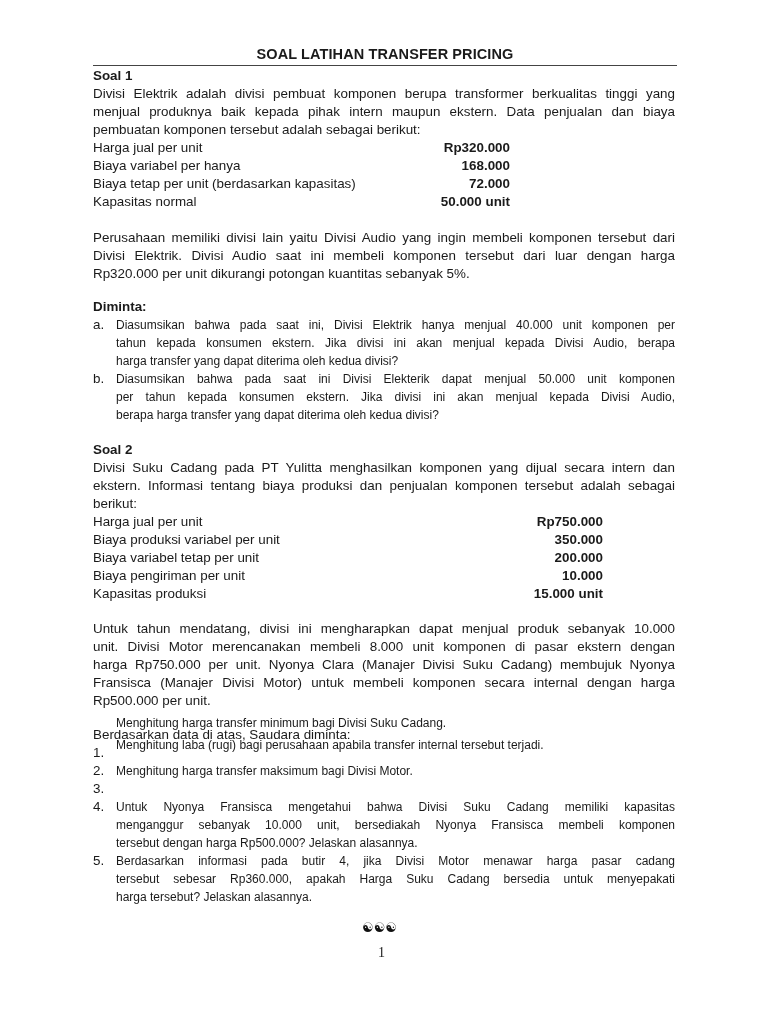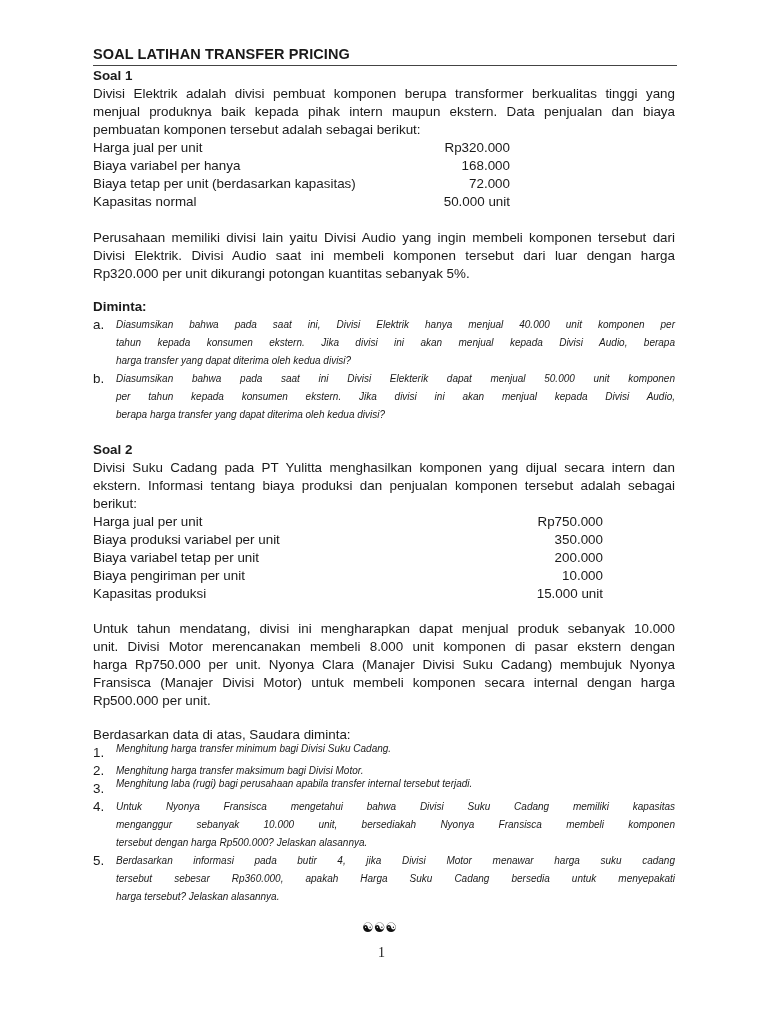--- a/index.html
+++ b/index.html
@@ -3,32 +3,32 @@
 <meta charset="utf-8">
 <style>
   html, body { margin: 0; padding: 0; }
   body {
     width: 768px; height: 1024px; background: #ffffff; position: relative;
     font-family: "Liberation Sans", "DejaVu Sans", sans-serif; color: #1a1a1a;
     overflow: hidden;
   }
   .page { position: absolute; left: 93px; top: 0; width: 584px; }
   .title {
-    position: absolute; top: 46px; left: 0; width: 584px; 
+    position: absolute; top: 46px; left: 0; width: 584px; text-align: center;
     font-weight: bold; font-size: 14.5px; letter-spacing: 0.1px;
   }
   .rule { position: absolute; top: 65px; left: 0; width: 584px; height: 0; border-top: 1.5px solid #444; }
   .line { position: absolute; left: 0; width: 582px; font-size: 13.4px; line-height: 18px; white-space: nowrap; }
   .just { text-align: justify; text-align-last: justify; white-space: normal; }
   .bold { font-weight: bold; }
   .row { position: absolute; left: 0; font-size: 13.4px; line-height: 18px; }
   .row .lbl { position: absolute; left: 0; white-space: nowrap; }
-  .row .val { position: absolute; text-align: right; white-space: nowrap; }
+  .row .val { position: absolute; text-align: right; white-space: nowrap; font-weight: bold; }
   .list-marker { position: absolute; left: 0; font-size: 13.4px; line-height: 18px; }
-  .list-text { position: absolute; left: 23px; width: 559px; font-size: 10px; line-height: 18px; font-style: italic; }
+  .list-text { position: absolute; left: 23px; width: 559px; font-size: 12px; line-height: 18px; }
   .ornament { position: absolute; top: 920px; left: 362px; font-size: 13px; letter-spacing: 0px; color: #111; }
   .pagenum { position: absolute; top: 945px; left: 378px; font-family: "Liberation Serif", serif; font-size: 14px; }
 </style>
 </head>
 <body>
 
 <div class="page">
   <div class="title">SOAL LATIHAN TRANSFER PRICING</div>
   <div class="rule"></div>
 
@@ -102,38 +102,38 @@
   <div class="line just" style="top:620px">Untuk tahun mendatang, divisi ini mengharapkan dapat menjual produk sebanyak 10.000</div>
   <div class="line just" style="top:638px">unit. Divisi Motor merencanakan membeli 8.000 unit komponen di pasar ekstern dengan</div>
   <div class="line just" style="top:656px">harga Rp750.000 per unit. Nyonya Clara (Manajer Divisi Suku Cadang) membujuk Nyonya</div>
   <div class="line just" style="top:674px">Fransisca (Manajer Divisi Motor) untuk membeli komponen secara internal dengan harga</div>
   <div class="line" style="top:692px">Rp500.000 per unit.</div>
 
   <div class="line" style="top:726px">Berdasarkan data di atas, Saudara diminta:</div>
 
   <div>
     <div class="list-marker" style="top:744px">1.</div>
-    <div class="list-text" style="top:740px">Menghitung harga transfer minimum bagi Divisi Suku Cadang.</div>
+    <div class="list-text" style="top:714px">Menghitung harga transfer minimum bagi Divisi Suku Cadang.</div>
   </div>
   <div>
     <div class="list-marker" style="top:762px">2.</div>
     <div class="list-text" style="top:762px">Menghitung harga transfer maksimum bagi Divisi Motor.</div>
   </div>
   <div>
     <div class="list-marker" style="top:780px">3.</div>
-    <div class="list-text" style="top:775px">Menghitung laba (rugi) bagi perusahaan apabila transfer internal tersebut terjadi.</div>
+    <div class="list-text" style="top:736px">Menghitung laba (rugi) bagi perusahaan apabila transfer internal tersebut terjadi.</div>
   </div>
   <div>
     <div class="list-marker" style="top:798px">4.</div>
     <div class="list-text just" style="top:798px">Untuk Nyonya Fransisca mengetahui bahwa Divisi Suku Cadang memiliki kapasitas</div>
     <div class="list-text just" style="top:816px">menganggur sebanyak 10.000 unit, bersediakah Nyonya Fransisca membeli komponen</div>
     <div class="list-text" style="top:834px">tersebut dengan harga Rp500.000? Jelaskan alasannya.</div>
   </div>
   <div>
     <div class="list-marker" style="top:852px">5.</div>
-    <div class="list-text just" style="top:852px">Berdasarkan informasi pada butir 4, jika Divisi Motor menawar harga suku cadang</div>
+    <div class="list-text just" style="top:852px">Berdasarkan informasi pada butir 4, jika Divisi Motor menawar harga pasar cadang</div>
     <div class="list-text just" style="top:870px">tersebut sebesar Rp360.000, apakah Harga Suku Cadang bersedia untuk menyepakati</div>
     <div class="list-text" style="top:888px">harga tersebut? Jelaskan alasannya.</div>
   </div>
 </div>
 
 <div class="ornament">☯☯☯</div>
 <div class="pagenum">1</div>
 
 </body></html>

